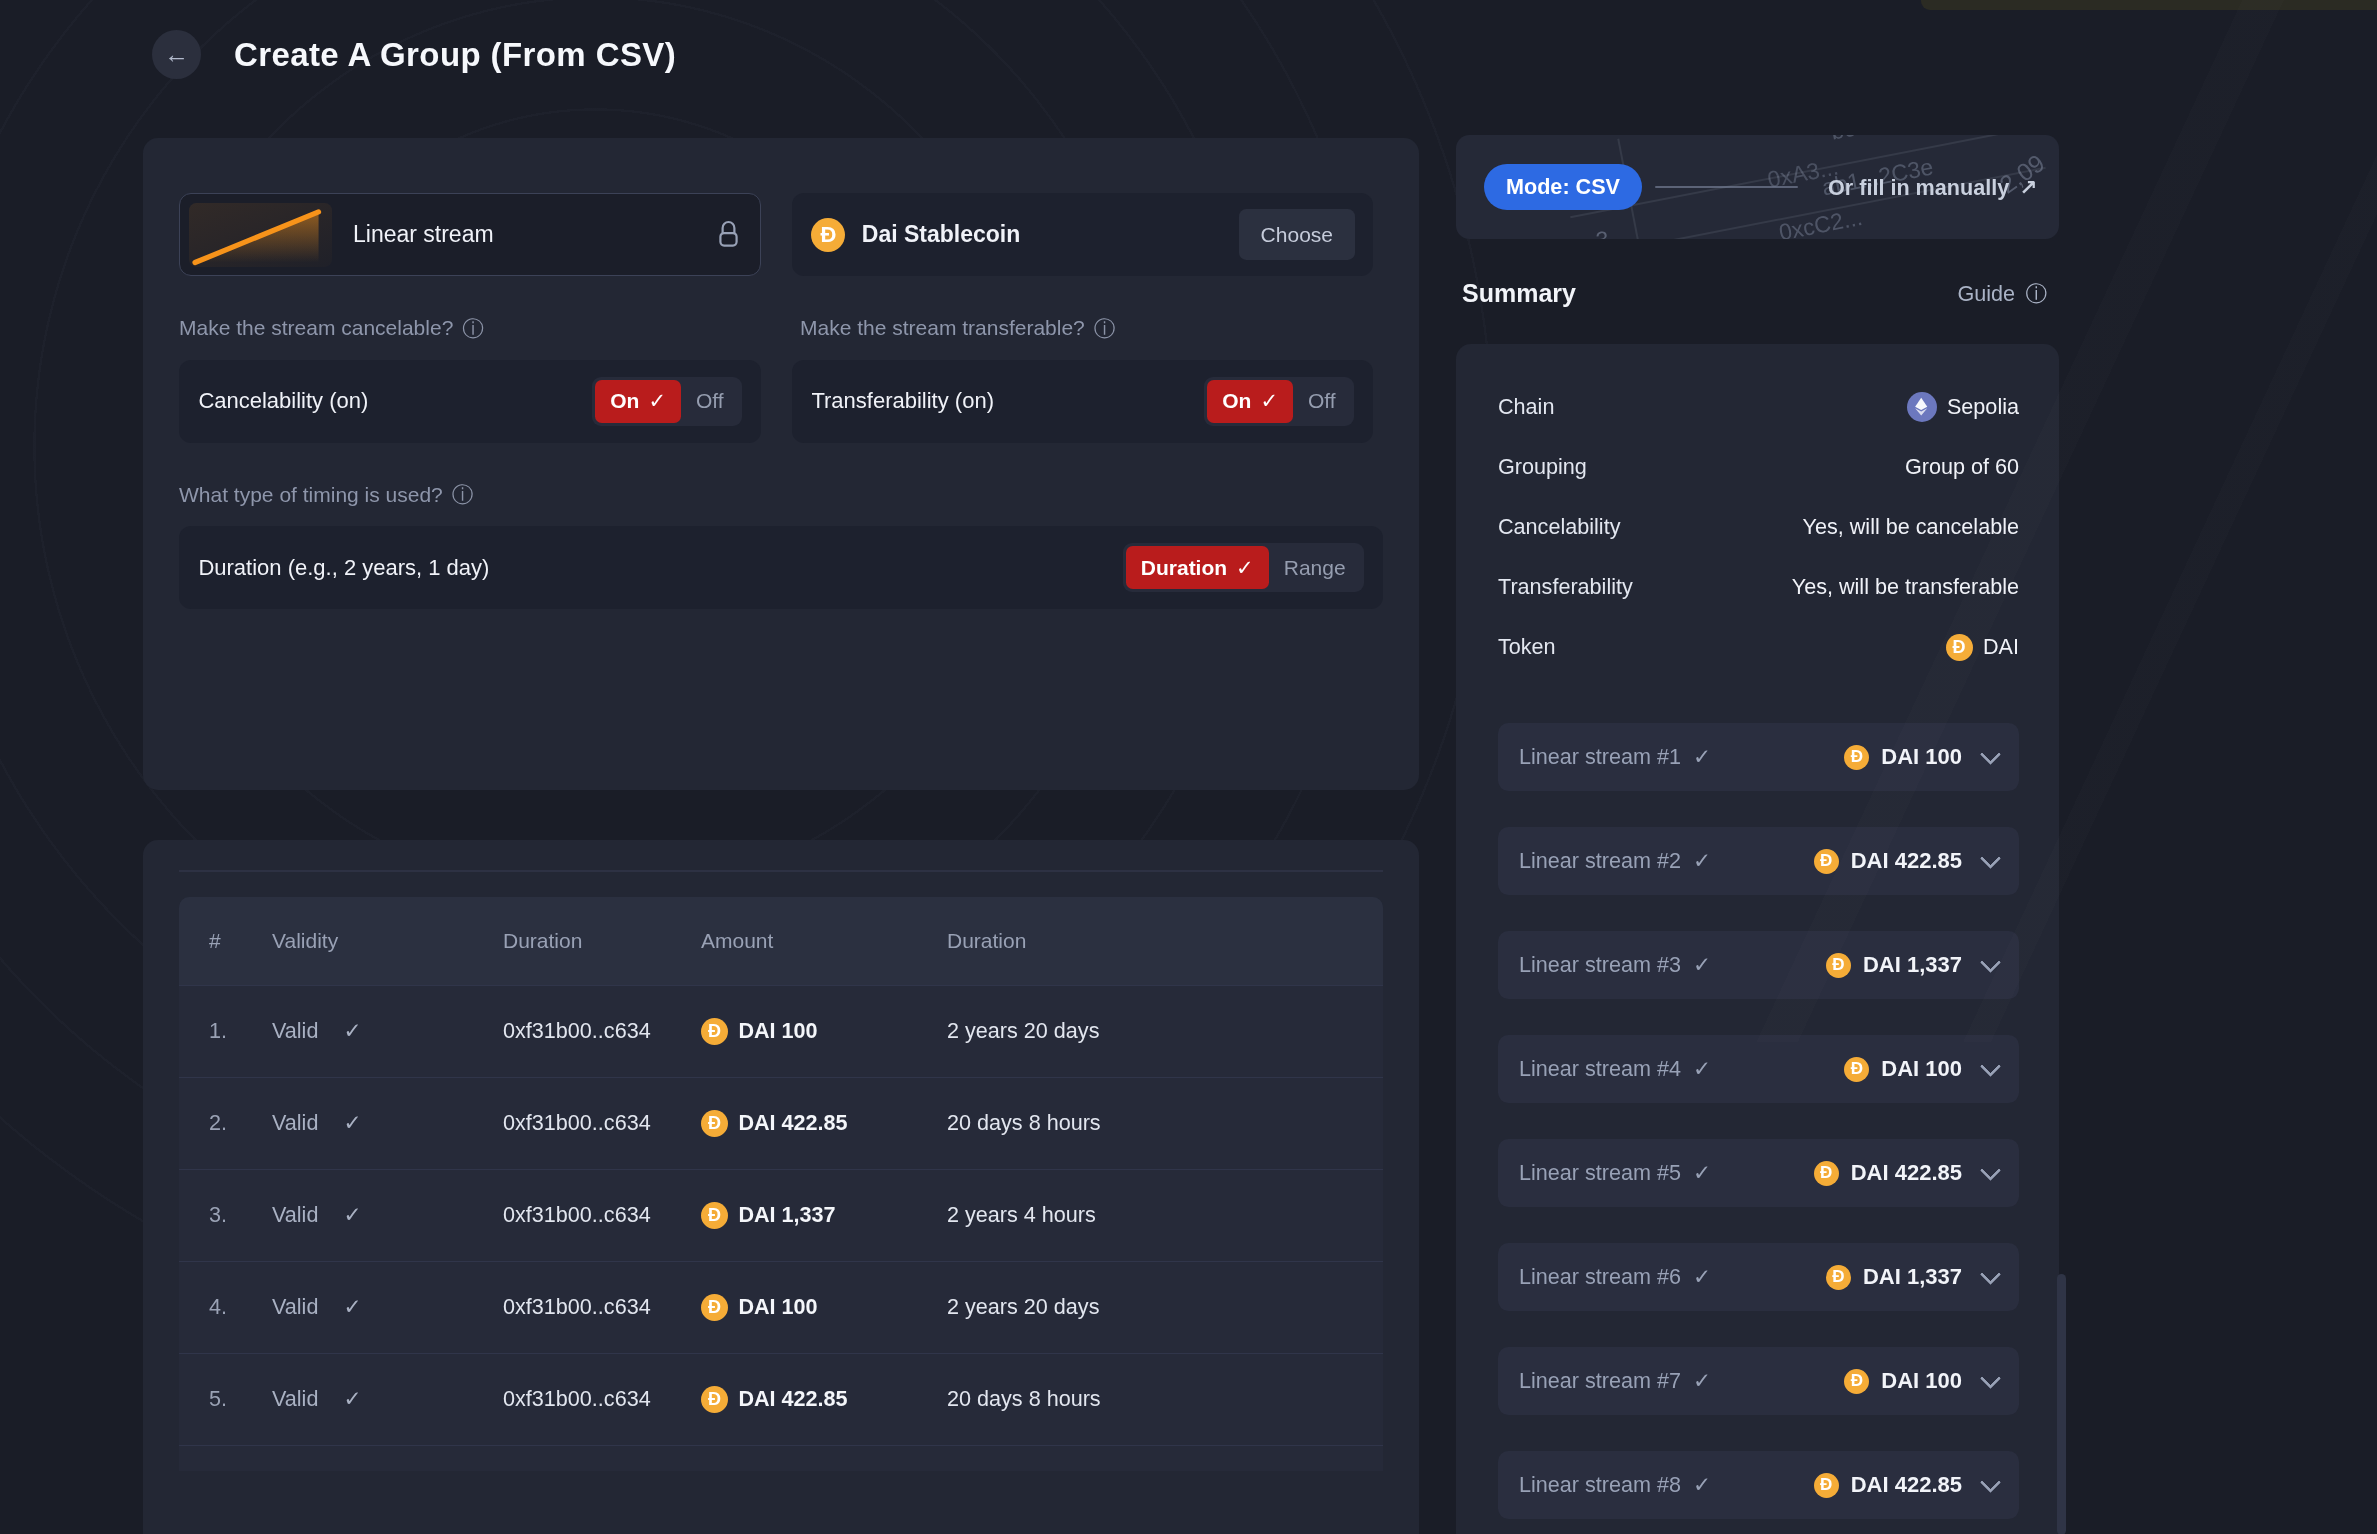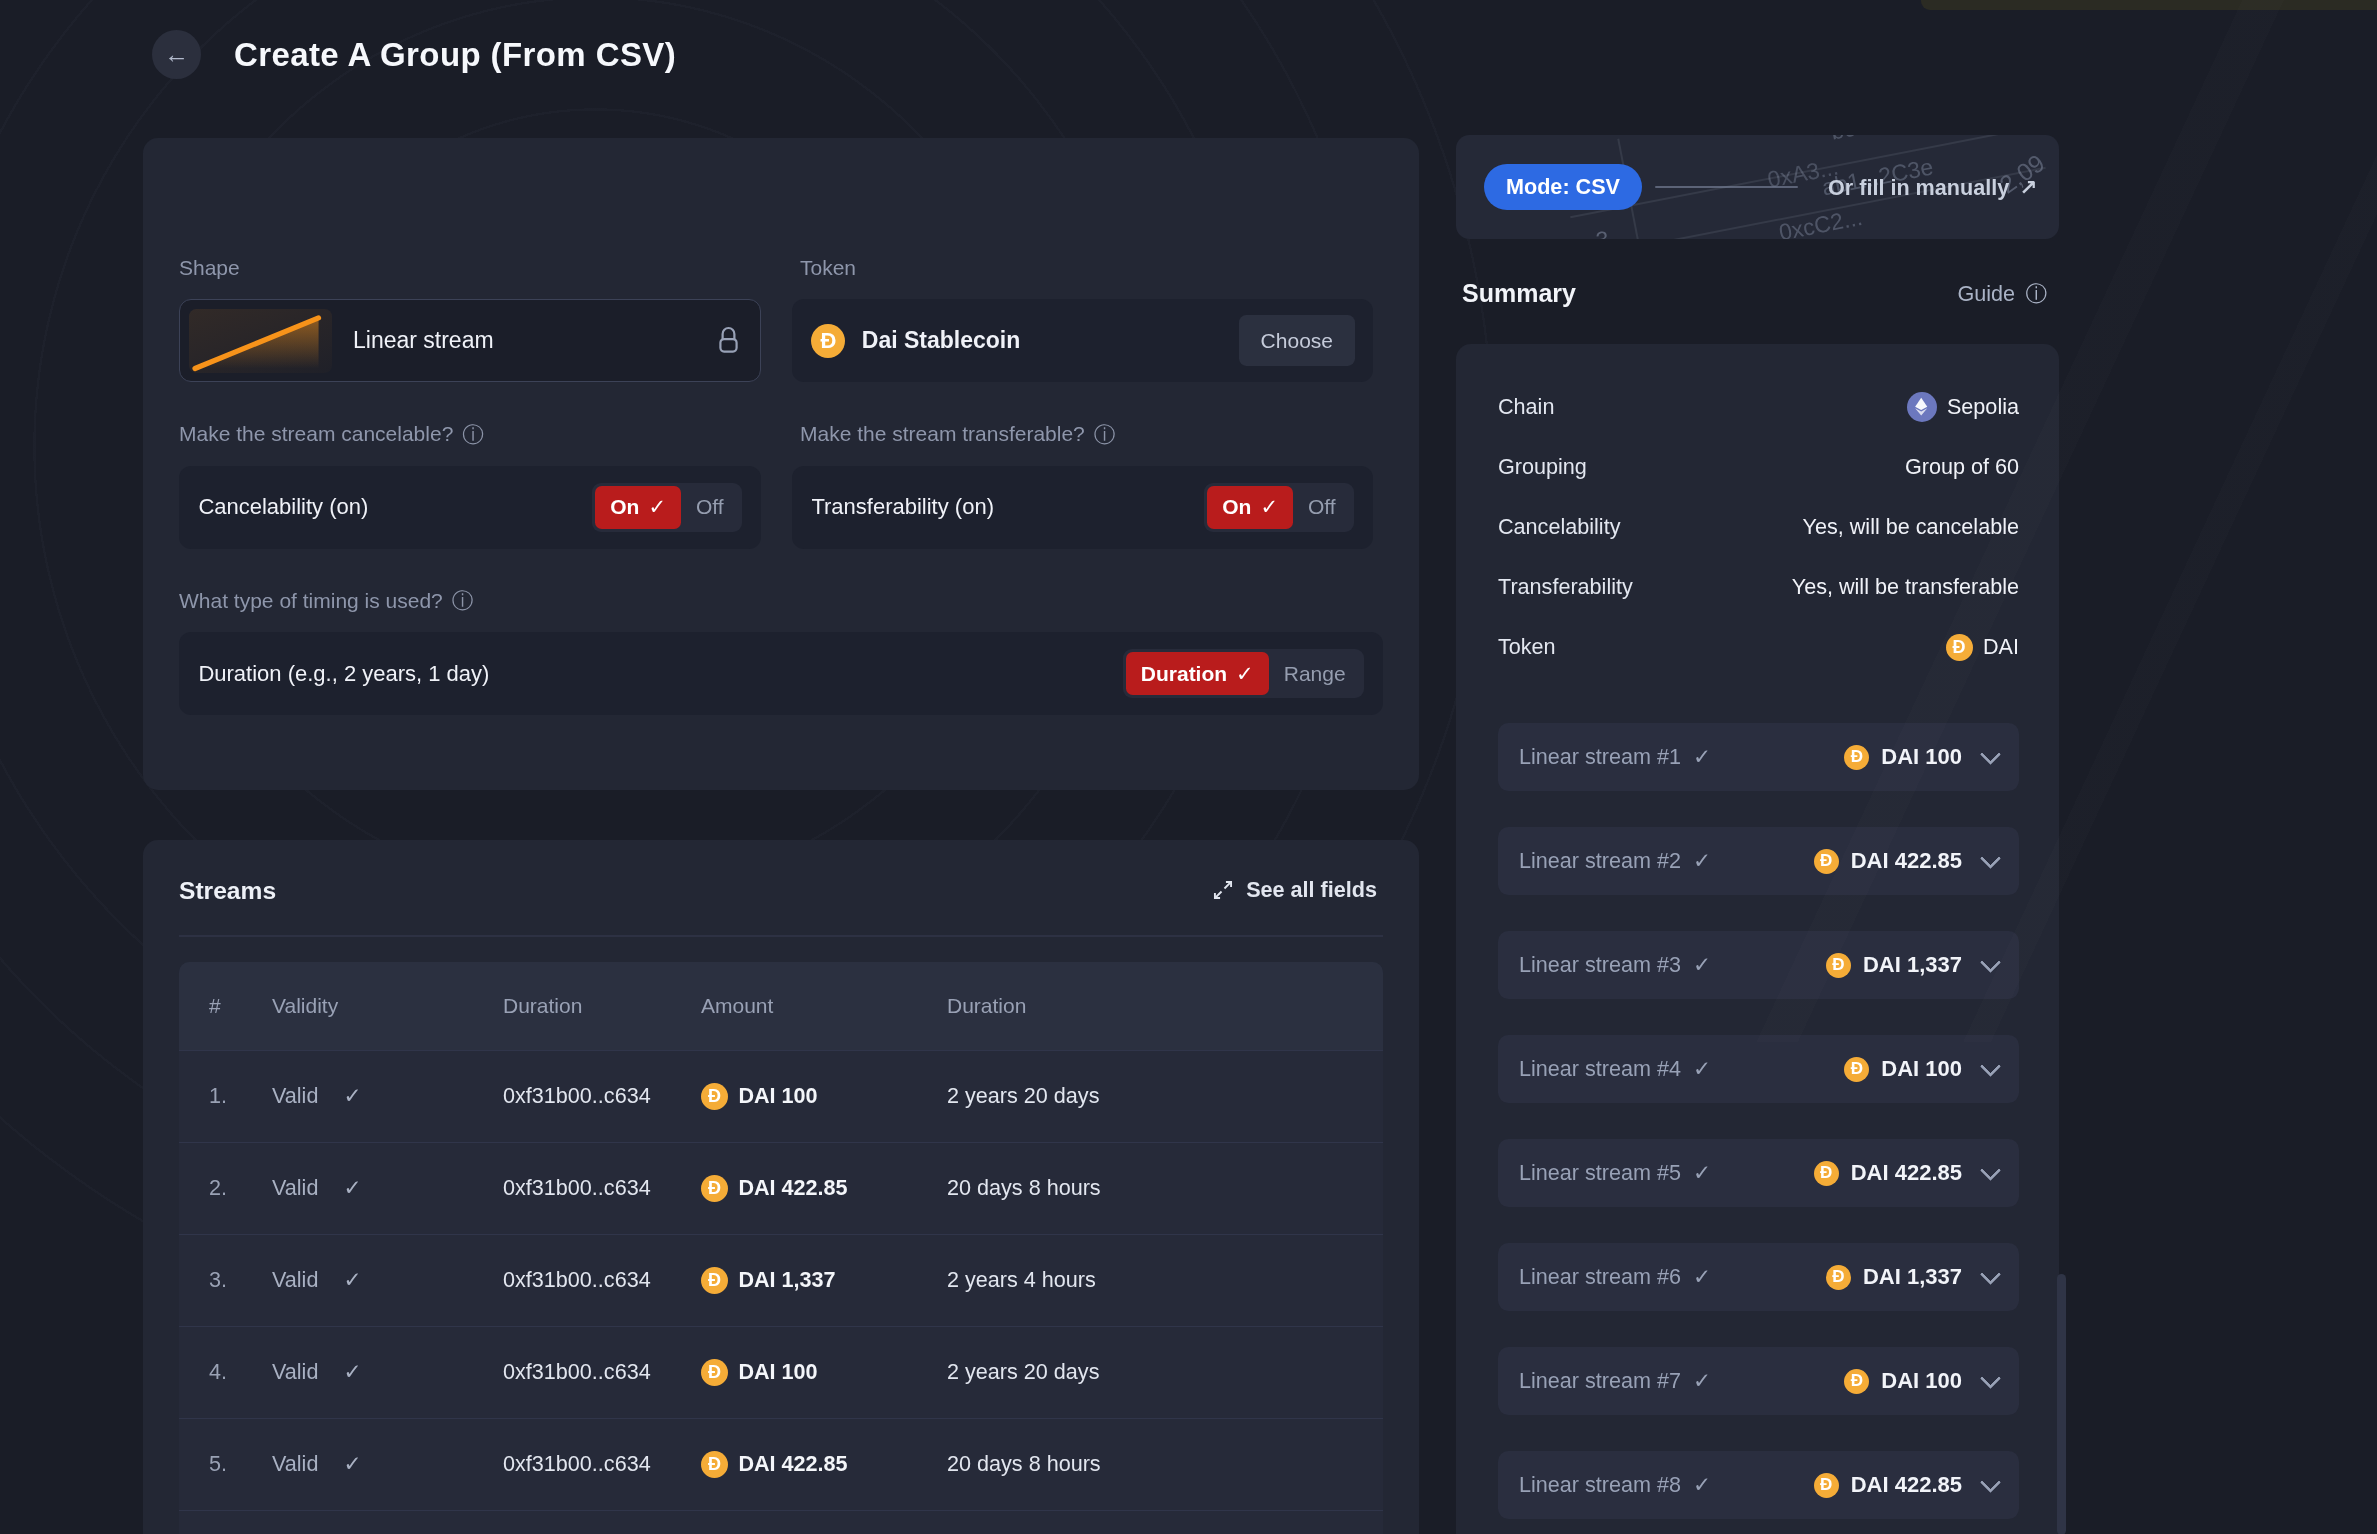--- a/index.html
+++ b/index.html
@@ -112,28 +112,20 @@
 
 <div class="hdr">
   <button class="back-btn">
     <span>←</span>
   </button>
   <h1 class="page-title">Create A Group (From CSV)</h1>
 </div>
 
 <section class="panel panel-general">
 
-  <div class="grid2 mt-lab1">
-    <div class="field-label">
-      <span>Shape</span>
-    </div>
-    <div class="field-label">
-      <span>Token</span>
-    </div>
-  </div>
 
   <div class="grid2 mt-card">
     <div class="card shape-card">
       <svg class="shape-thumb" viewBox="0 0 192 86">
         <defs>
           <linearGradient id="sg" x1="0" y1="1" x2="0" y2="0">
             <stop offset="0" stop-color="#f7931a" stop-opacity="0"></stop>
             <stop offset="1" stop-color="#f7931a" stop-opacity=".5"></stop>
           </linearGradient>
         </defs>
@@ -201,32 +193,20 @@
       <button class="seg-on">
         <span>Duration</span>
         <span class="check">✓</span>
       </button>
       <button class="seg-off">Range</button>
     </div>
   </div>
 </section>
 
 <section class="panel panel-streams">
-  <div class="streams-head">
-    <h2 class="sec-heading">Streams</h2>
-    <button class="see-all">
-      <svg width="22" height="22" viewBox="0 0 30 30" fill="none">
-        <path d="M19 4 H26 V11" stroke="#e2e6ef" stroke-width="2.6"></path>
-        <path d="M26 4 L17 13" stroke="#e2e6ef" stroke-width="2.6"></path>
-        <path d="M11 26 H4 V19" stroke="#e2e6ef" stroke-width="2.6"></path>
-        <path d="M4 26 L13 17" stroke="#e2e6ef" stroke-width="2.6"></path>
-      </svg>
-      <span>See all fields</span>
-    </button>
-  </div>
   <div class="sp-divider"></div>
 
   <div class="table">
     <div class="thead">
       <span>#</span>
       <span>Validity</span>
       <span>Duration</span>
       <span>Amount</span>
       <span>Duration</span>
     </div>

